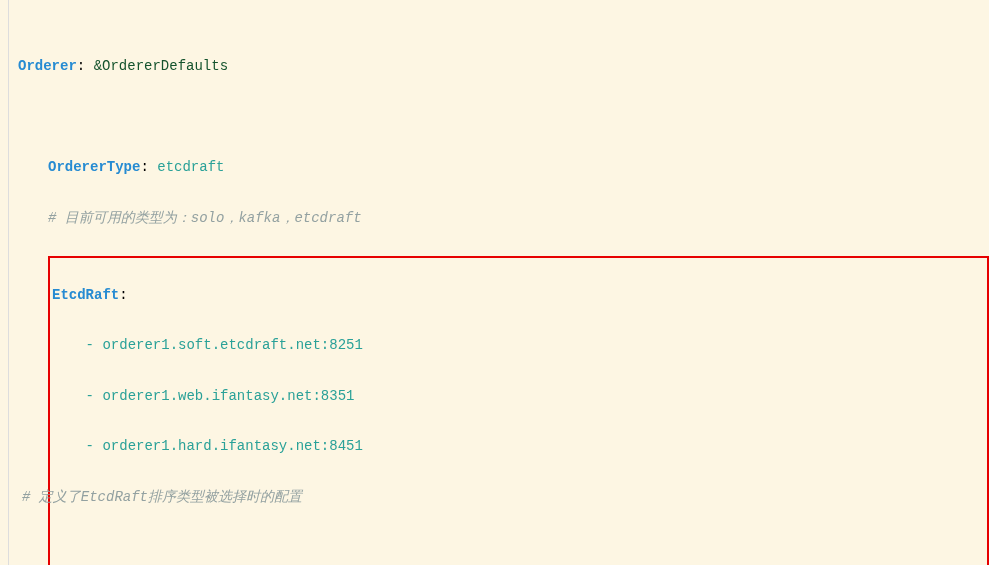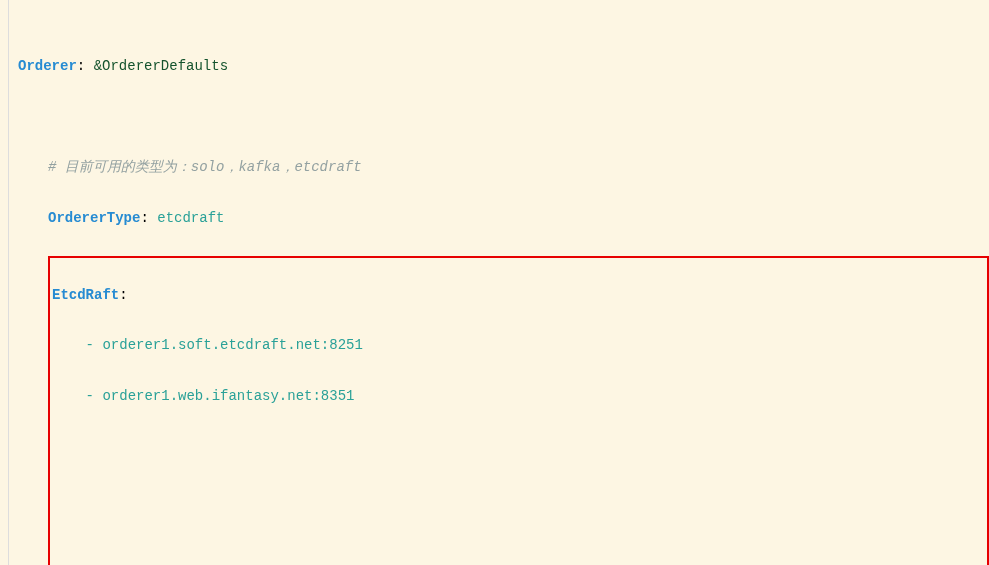--- a/index.html
+++ b/index.html
@@ -44,26 +44,28 @@
     .line { display: block; }
     .indent-1 { padding-left: 30px; }
   </style>
 </head>
 <body>
 
 <div class="code-container">
 <div class="vert-line"></div>
 <span class="line"><span class="key">Orderer</span><span>: </span><span class="anchor">&amp;OrdererDefaults</span></span>
 <span class="line">&nbsp;</span>
+<span class="line indent-1"><span class="key">OrdererType</span><span>: </span><span class="value">etcdraft</span></span>
 <span class="line indent-1"><span class="comment"># 目前可用的类型为：solo，kafka，etcdraft</span></span>
-<span class="line indent-1"><span class="key">OrdererType</span><span>: </span><span class="value">etcdraft</span></span>
 <div class="highlight-box">
 <span class="line"><span class="key">EtcdRaft</span><span>:</span></span>
 <span class="line">    <span class="dash">-</span> <span class="value">orderer1.soft.etcdraft.net:8251</span></span>
 <span class="line">    <span class="dash">-</span> <span class="value">orderer1.web.ifantasy.net:8351</span></span>
+<span class="line">    <span class="dash">-</span> <span class="value">orderer1.hard.ifantasy.net:8451</span></span>
+<span class="line" style="margin-left:-30px;"><span class="comment"># 定义了EtcdRaft排序类型被选择时的配置</span></span>
 
 
 
 
 
 
 
 
 
 

